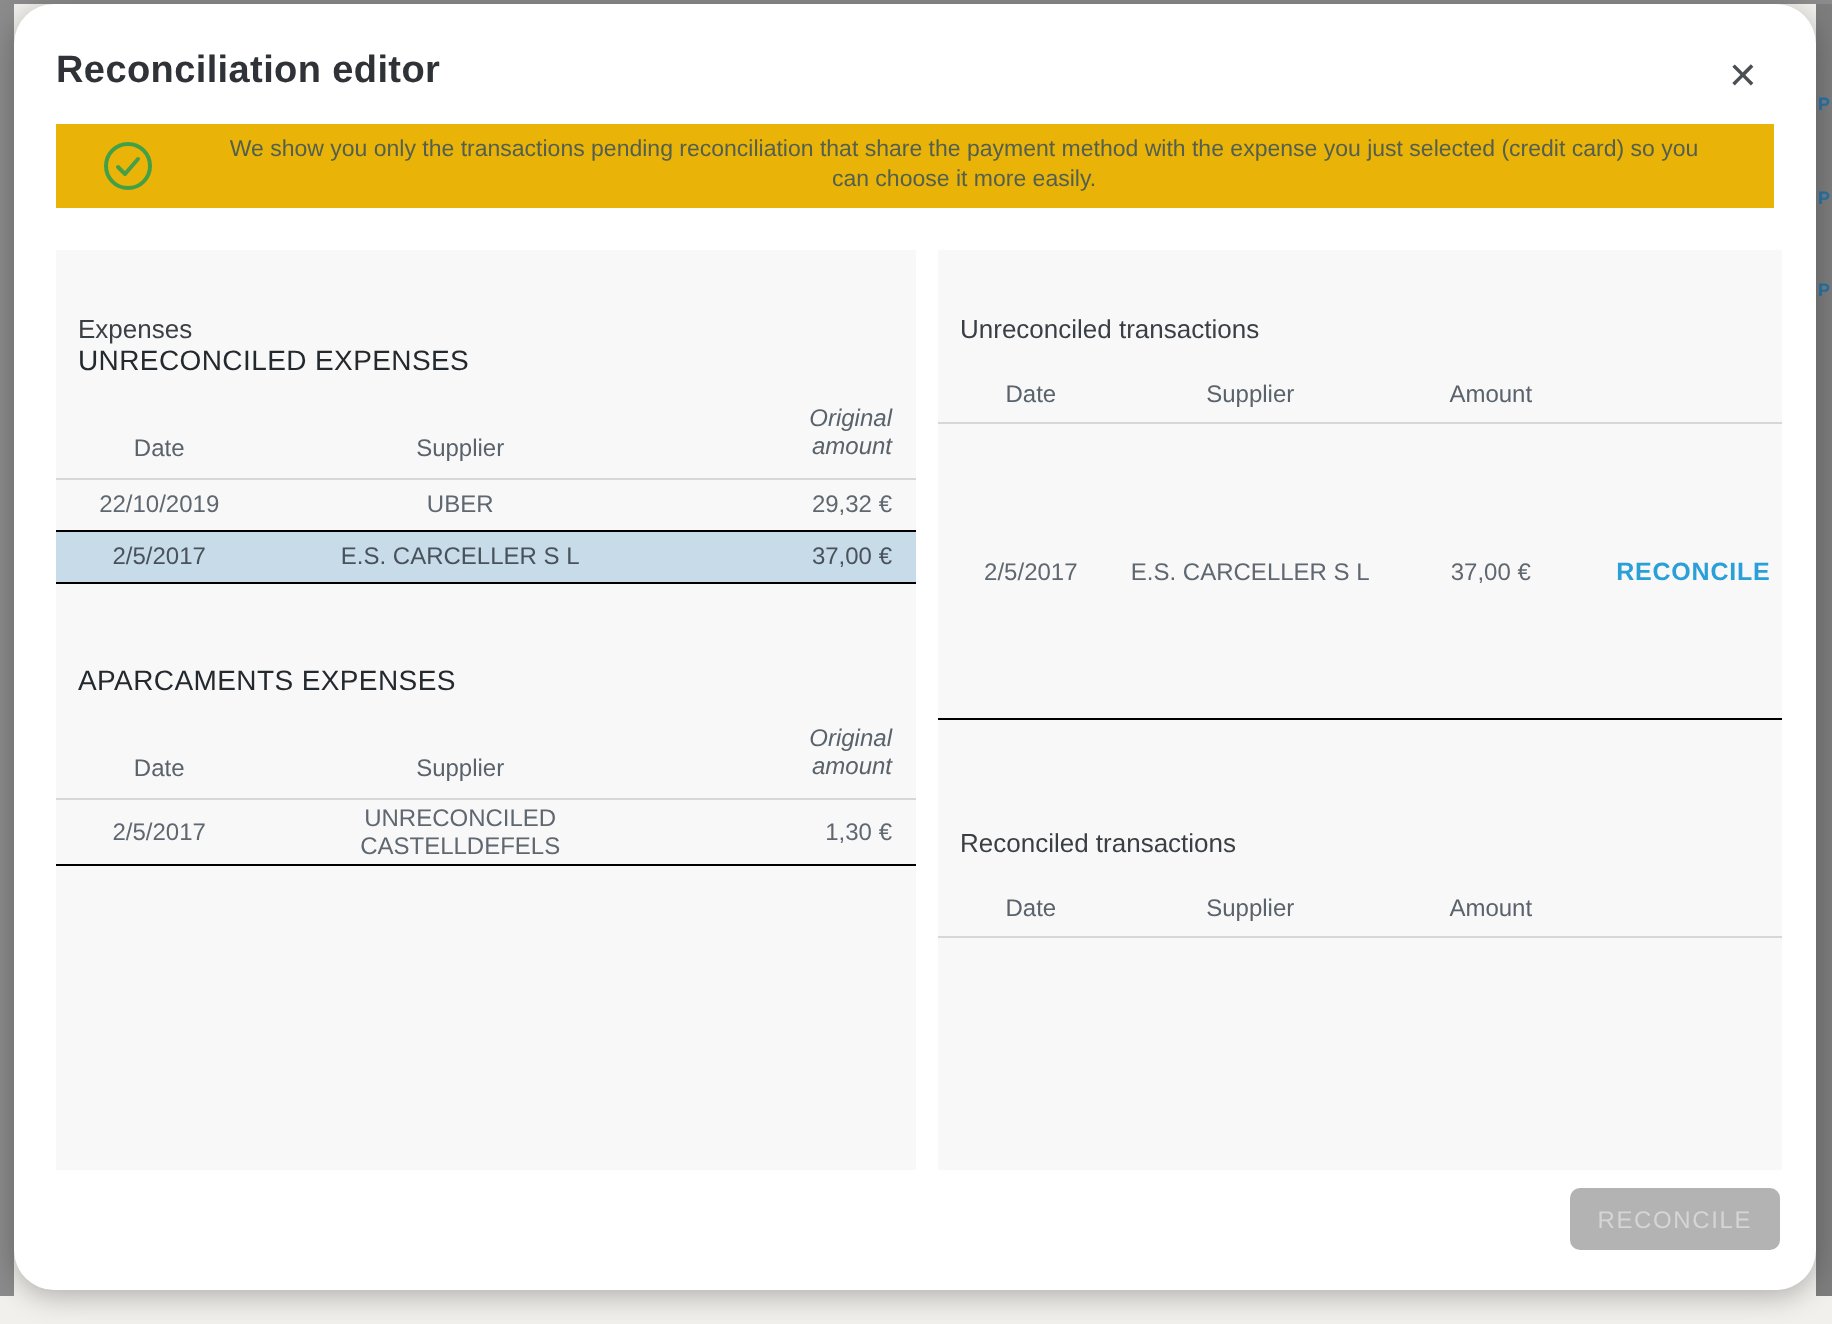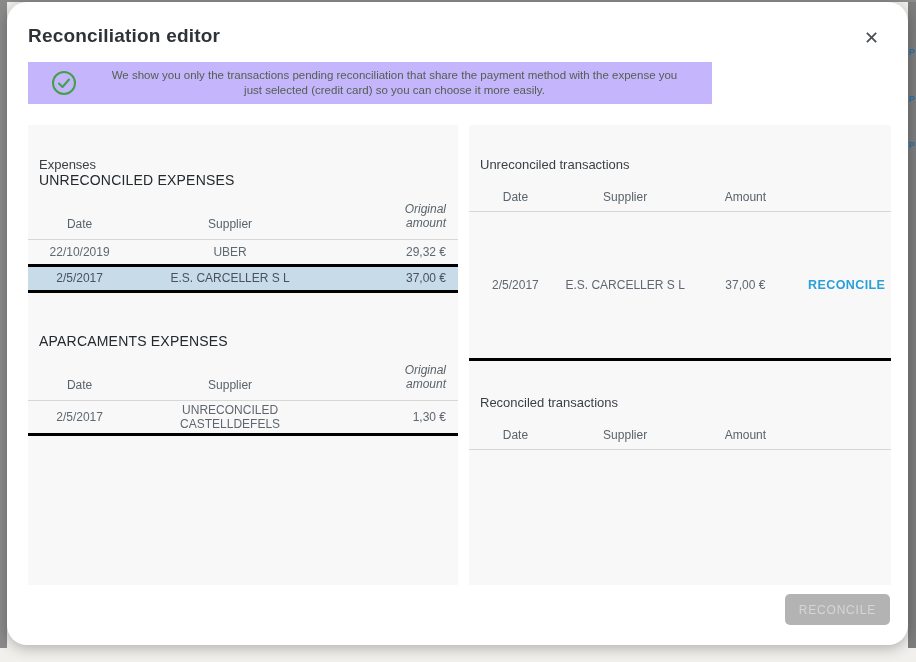--- a/index.html
+++ b/index.html
@@ -27,22 +27,22 @@
     font-size:19px; font-weight:bold; color:#2f3338; letter-spacing:.2px;
   }
   .close-btn {
     position:absolute; right:27px; top:25px;
     font-size:18px; color:#4a4f54; cursor:pointer; line-height:1;
     background:none; border:none; padding:2px; font-family:inherit;
   }
 
   
   .banner {
-    position:absolute; left:21px; top:60px; width:684px; height:42px;
-    background:#c4b5fd; display:flex; align-items:center;
+    position:absolute; left:21px; top:60px; width:859px; height:42px;
+    background:#eab308; display:flex; align-items:center;
   }
   .banner-icon { margin-left:23px; flex:0 0 auto; display:flex; }
   .banner-text {
     flex:1; text-align:center; font-size:11.5px; color:#54604f;
     padding:0 28px; line-height:1.3;
   }
 
   
   .panels { position:absolute; left:21px; top:123px; display:flex; gap:11px; }
   .panel {
@@ -64,37 +64,37 @@
   }
   table.data.exp { margin-top:10px; }
   .col-date { width:24%; } .col-sup { width:46%; } .col-amt { width:30%; }
   .t-date { width:22%; } .t-sup { width:30%; } .t-amt { width:27%; } .t-act { width:21%; }
 
   th {
     font-weight:normal; color:#5a636b; font-size:12px;
     padding:4px 0 8px 0; vertical-align:bottom;
   }
   thead tr { border-bottom:1px solid #d7d7d7; }
-  tbody tr { border-bottom:3px solid #000000; height:26px; }
+  tbody tr { border-bottom:1px solid #000000; height:26px; }
   td { padding:2px 0; }
   .c { text-align:center; }
   .r { text-align:right; padding-right:12px; }
   th .wrap { display:inline-block; max-width:58px; text-align:right; line-height:1.2;font-style:italic; }
   tr.selected { background:#c8dbe9; }
   tr.selected td { color:#49525c; }
 
   
   table.trans { margin-top:12px; }
   tr.tall { height:148px; }
   .reconcile-link {
     color:#2a9fd8; font-weight:bold; font-size:12.5px;
     letter-spacing:.4px; cursor:pointer; text-align:center;
   }
   table.trans th { padding:6px 0 7px 0; }
-  .sec-trans2 { margin-top:34px; }
+  .sec-trans2 { margin-top:54px; }
 
   
   .reconcile-btn {
     position:absolute; right:18px; bottom:20px;
     min-width:90px; height:31px; padding:0 14px;
     background:#b3b3b3; border:none; border-radius:5px;
     color:#d5d5d5; font-size:12px; letter-spacing:.8px;
     font-family:inherit; cursor:default;
   }
 </style>

